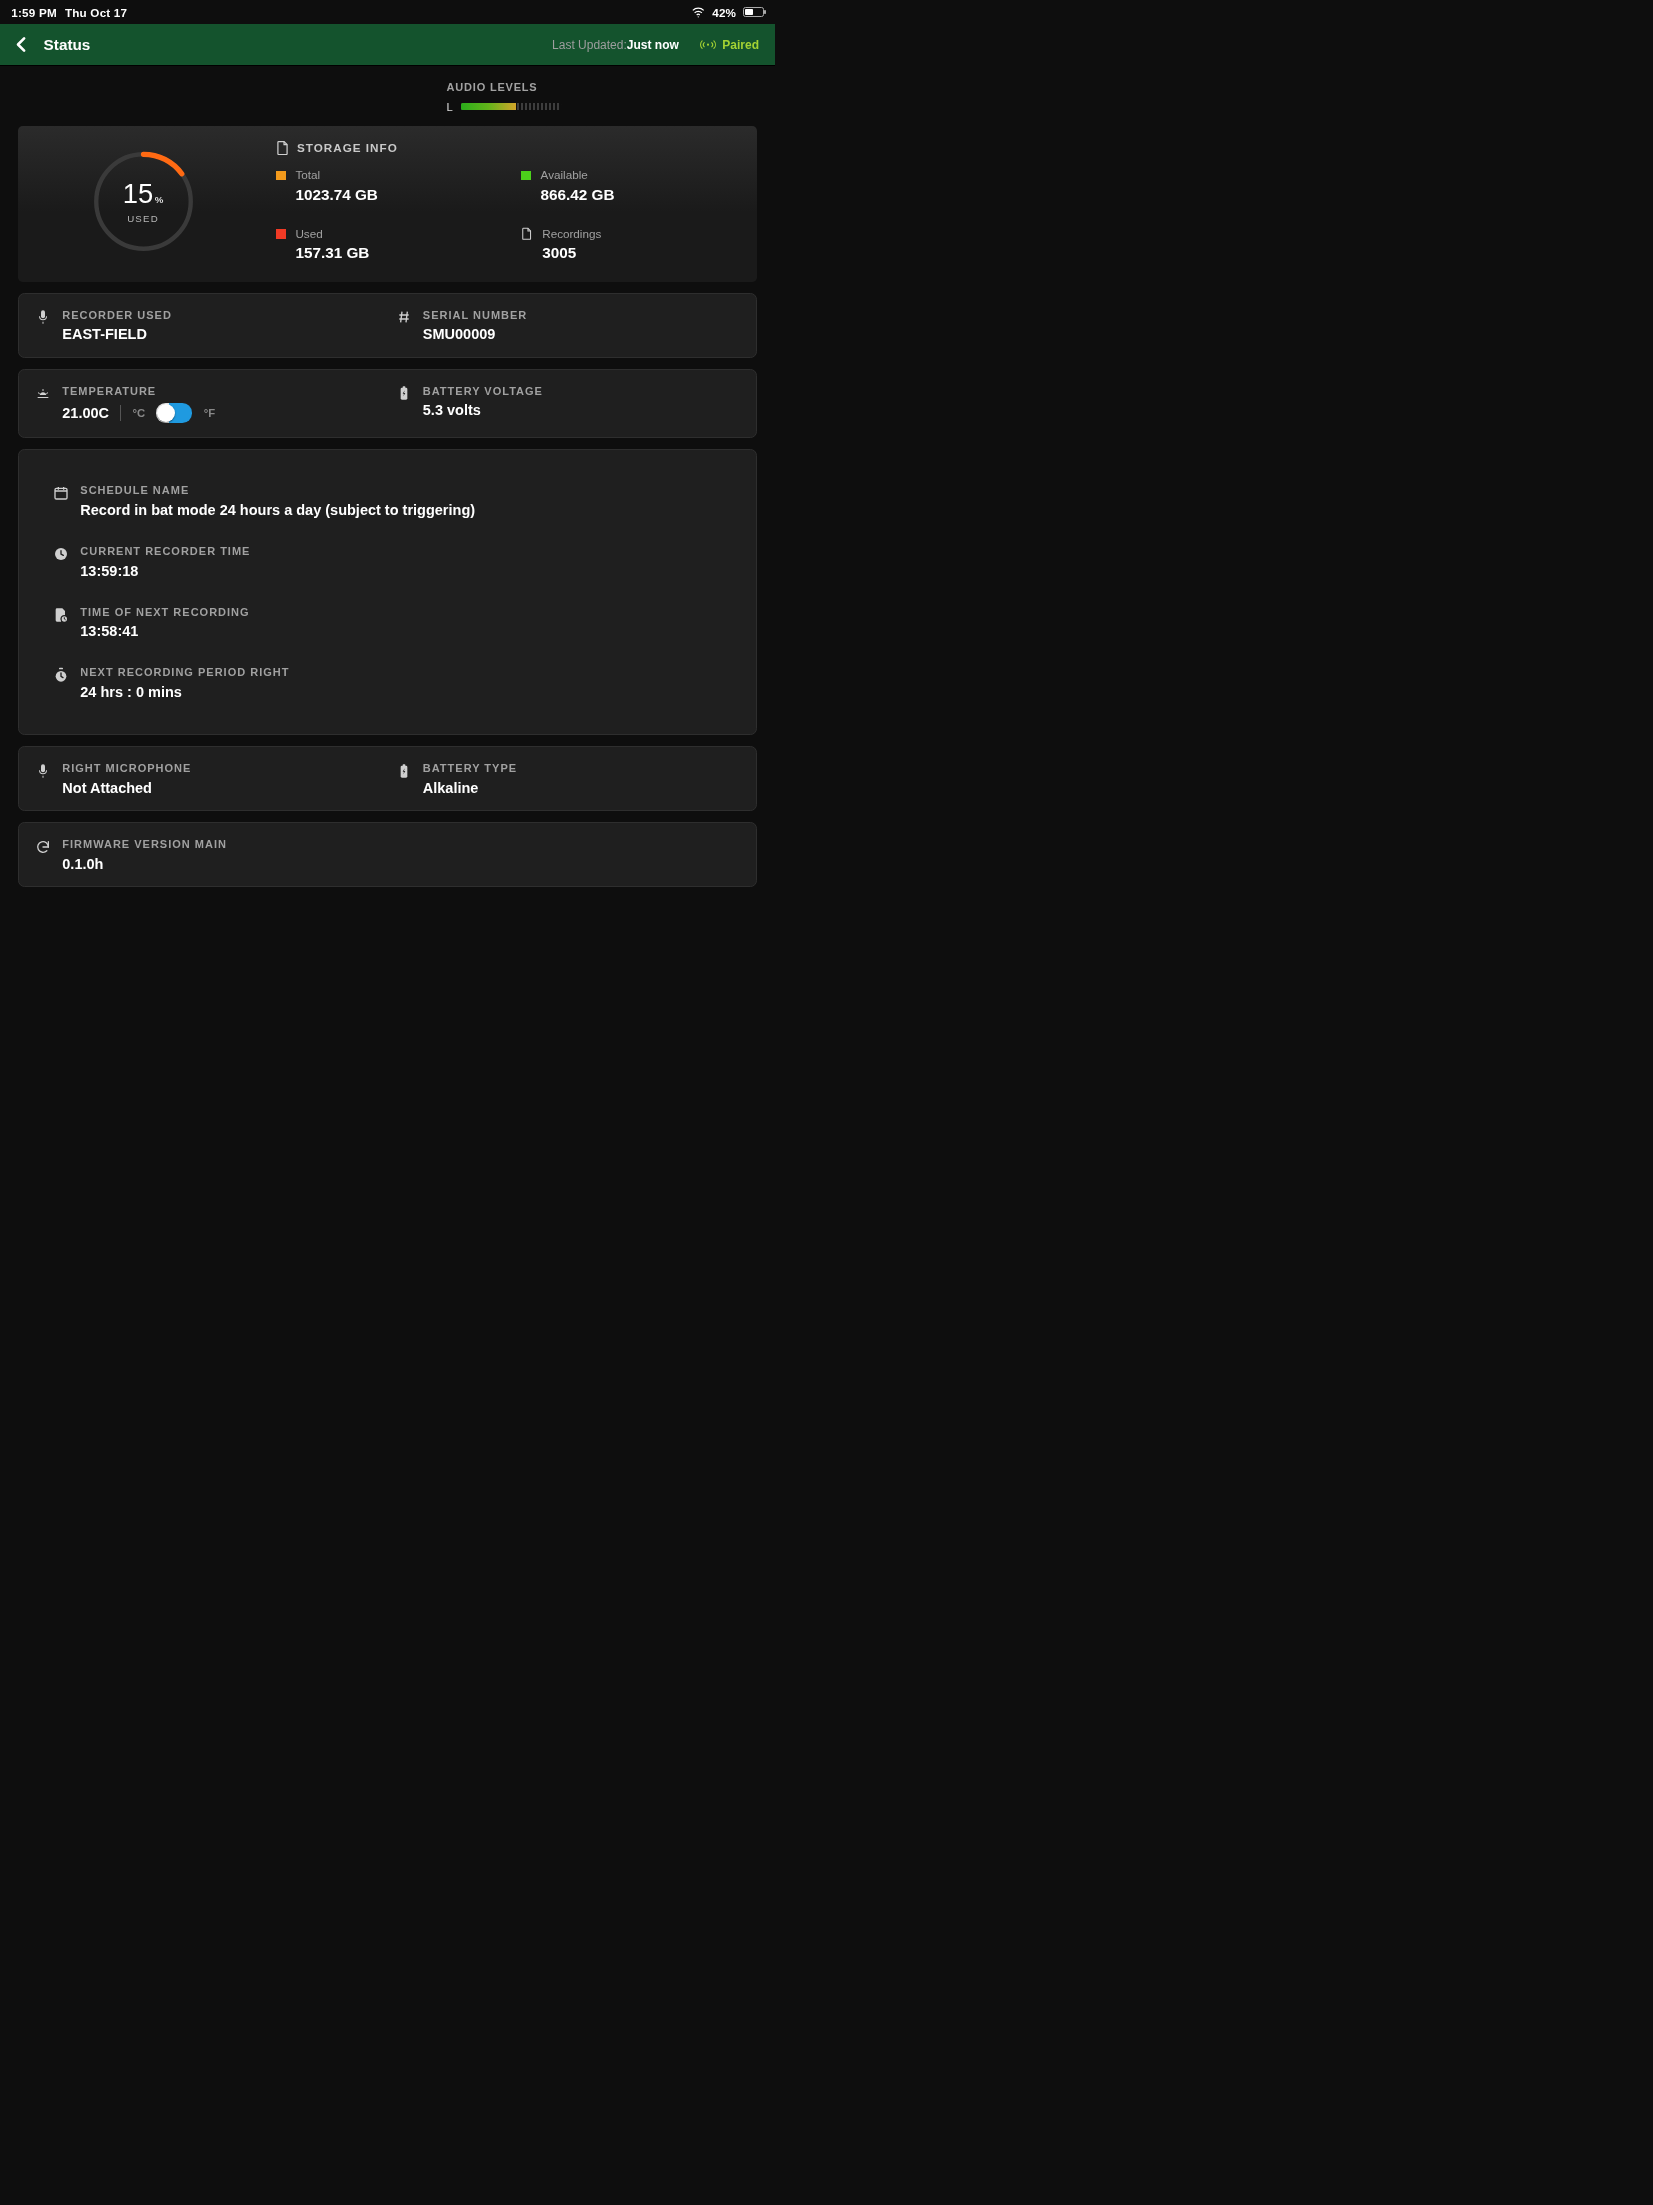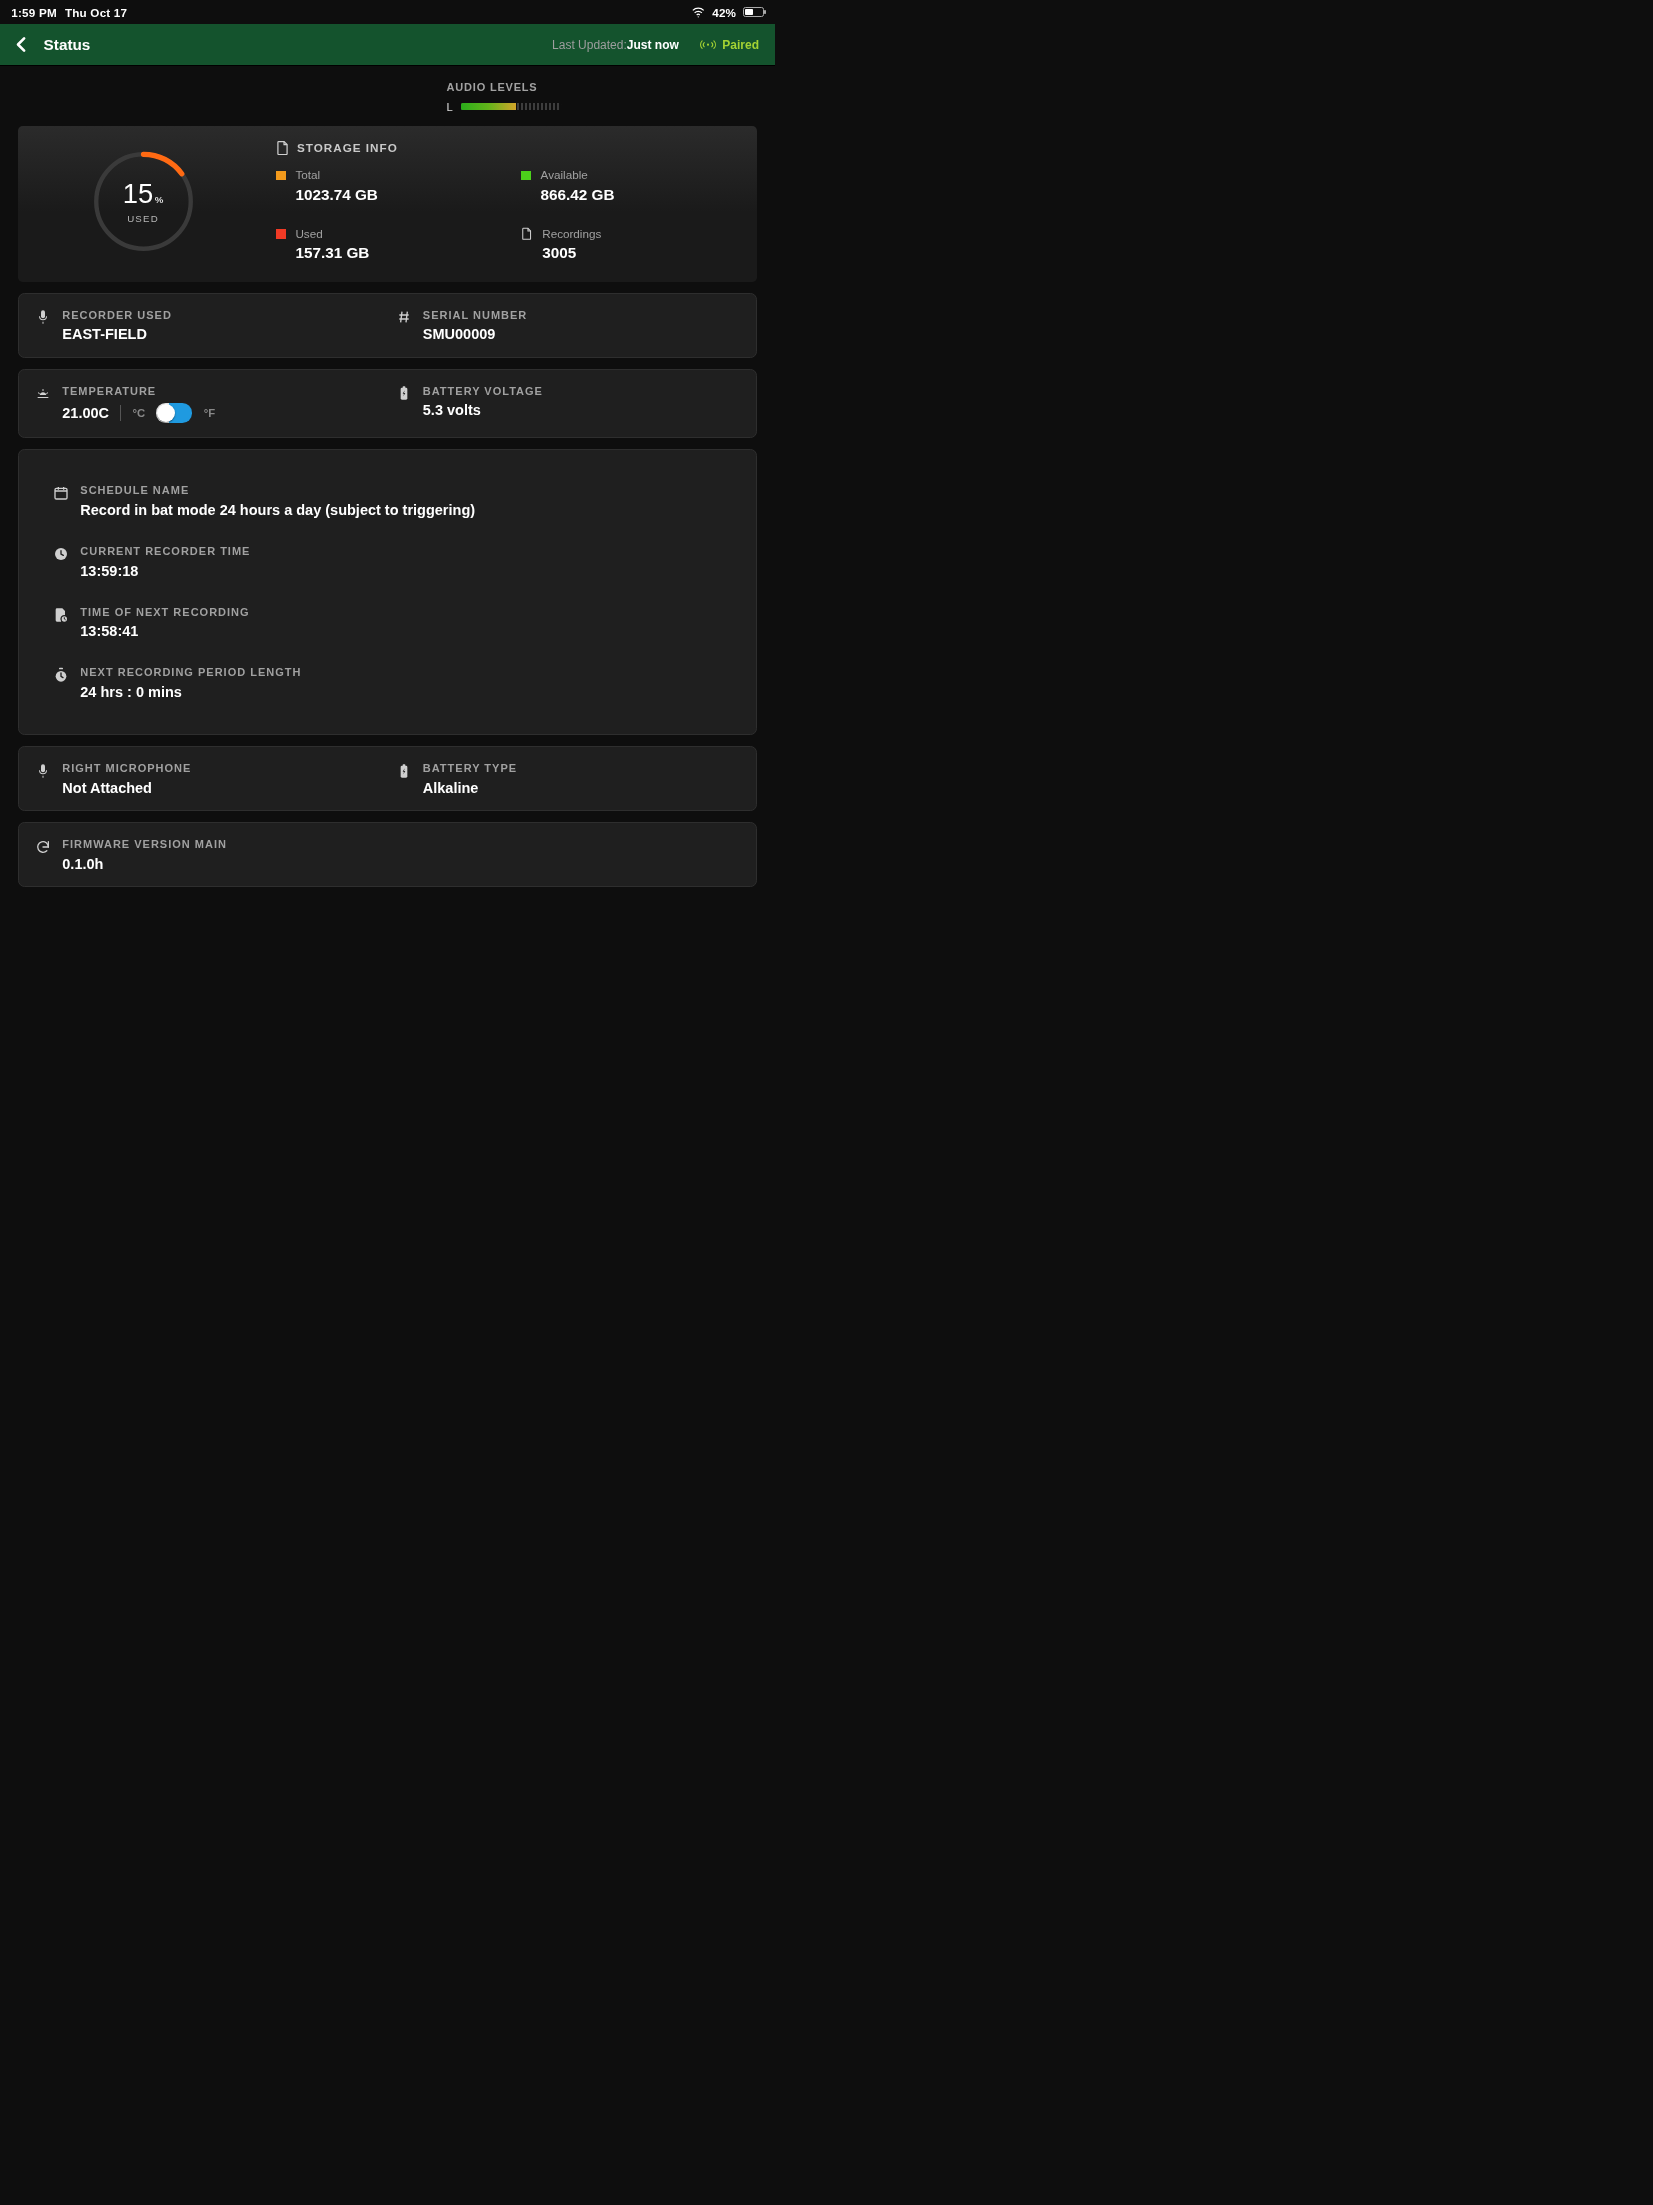--- a/index.html
+++ b/index.html
@@ -350,21 +350,21 @@
         <div class="field-value">13:58:41</div>
       </div>
     </div>
     <div class="field">
       <svg class="field-icon" viewBox="0 0 24 24" fill="currentColor">
         <rect x="9" y="1" width="6" height="2.5" rx="1"></rect>
           <circle cx="12" cy="14" r="8"></circle>
         <path d="M12 9v5l3 2" stroke="#1f1f1f" stroke-width="2" fill="none" stroke-linecap="round"></path>
       </svg>
       <div>
-        <div class="field-label">NEXT RECORDING PERIOD LENGTH</div>
+        <div class="field-label">NEXT RECORDING PERIOD RIGHT</div>
         <div class="field-value">24 hrs : 0 mins</div>
       </div>
     </div>
   </div>
 
   <div class="card card-pad two-col">
     <div class="field">
       <svg class="field-icon" viewBox="0 0 24 24" fill="currentColor">
         <path d="M12 2a3 3 0 00-3 3v6a3 3 0 006 0V5a3 3 0 00-3-3z"></path>
           <path d="M6 11a6 6 0 0012 0h-1.5a4.5 4.5 0 01-9 0H6zm5.25 8v3h1.5v-3h-1.5z"></path>

